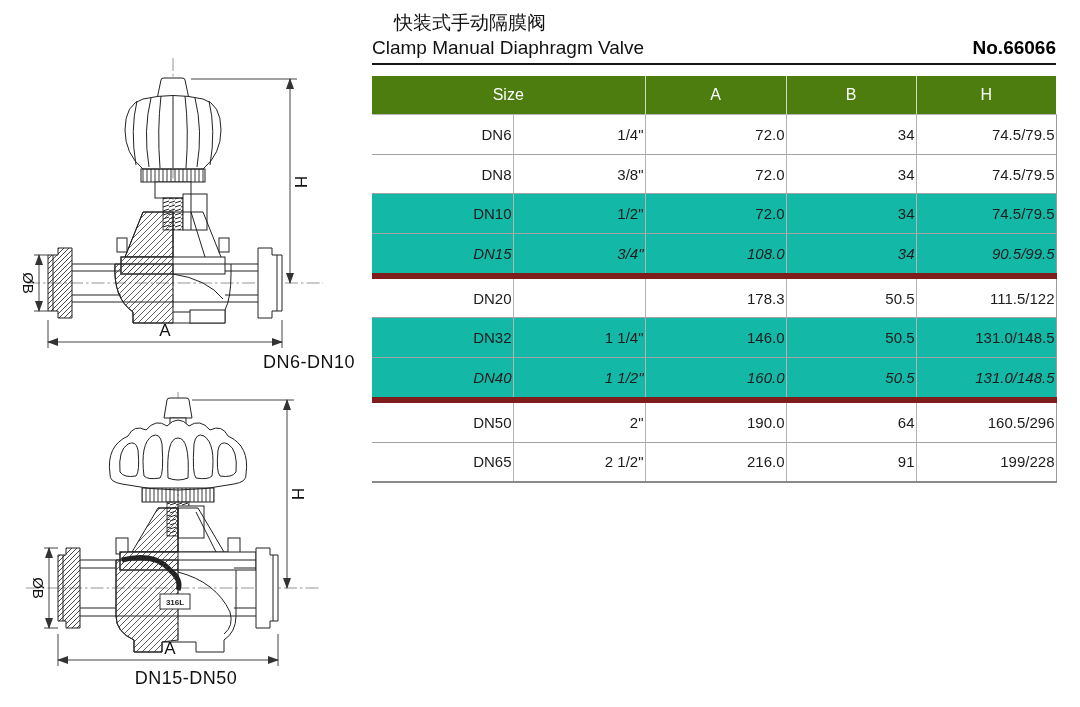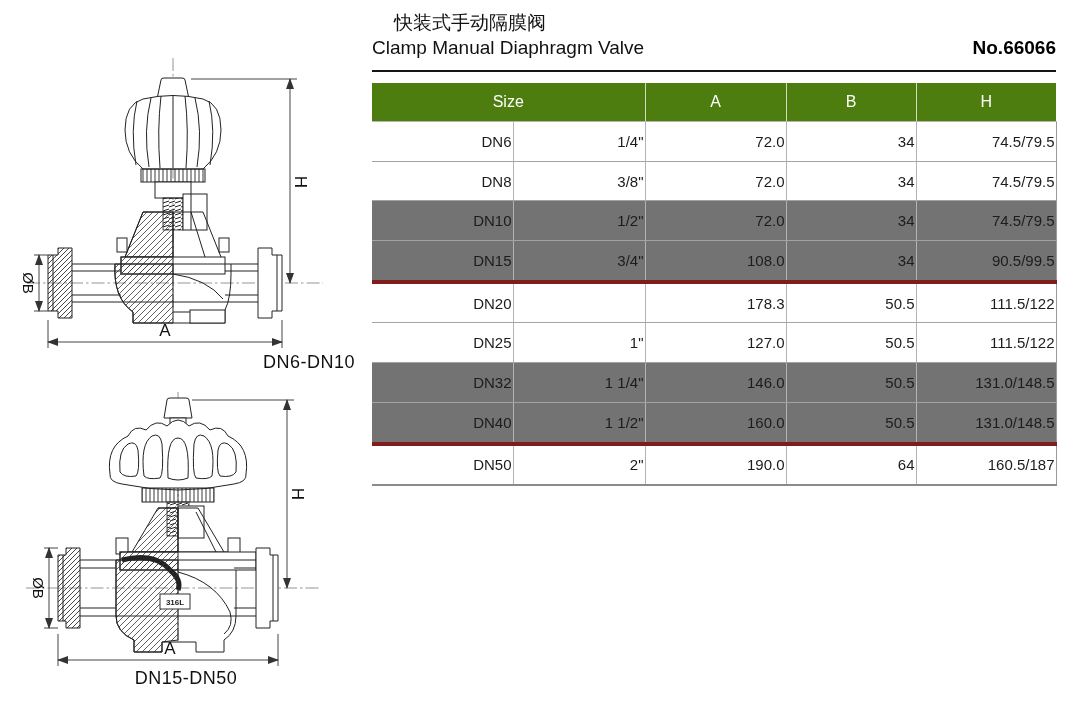--- a/index.html
+++ b/index.html
@@ -4,38 +4,38 @@
 <style>
   html,body{margin:0;padding:0;}
   body{
     width:1080px;height:707px;background:#ffffff;position:relative;
     font-family:"Liberation Sans",sans-serif;color:#1c1c1c;overflow:hidden;
   }
   
   .right-panel{position:absolute;left:372px;top:10px;width:684px;}
   .title-zh{font-size:19px;line-height:26px;color:#111;margin-left:22px;}
   .title-row{display:flex;justify-content:space-between;align-items:baseline;
-             border-bottom:2px solid #151515;padding-bottom:10px;}
+             border-bottom:2px solid #151515;padding-bottom:3px;}
   .title-en{font-size:19px;line-height:24px;color:#111;}
   .product-no{font-size:19px;font-weight:bold;color:#000;}
   table.spec{width:684px;border-collapse:collapse;table-layout:fixed;
              margin-top:11px;font-size:15px;}
   table.spec thead th{
     background:#4d7c0f;color:#ffffff;font-weight:400;font-size:16px;
     height:36px;text-align:center;border-bottom:1px solid #b5b5b5;
   }
   table.spec thead th + th{border-left:1px solid rgba(255,255,255,.75);}
   table.spec tbody td{
     height:36.7px;text-align:right;vertical-align:middle;
     border-bottom:1px solid #a3a3a3;border-right:1px solid #b4b4b4;
     color:#1c1c1c;
   }
   table.spec tbody td:last-child{border-right:1px solid #9a9a9a;}
-  table.spec tbody tr.shaded td{background:#737373;}
-  table.spec tbody tr.group-end td{border-bottom:4px solid #7f1d1d;}
+  table.spec tbody tr.shaded td{background:#14b8a6;}
+  table.spec tbody tr.group-end td{border-bottom:6px solid #7f1d1d;font-style:italic;}
   table.spec tbody tr:last-child td{border-bottom:2px solid #8a8a8a;}
   
   .figure{position:absolute;margin:0;}
   .fig-top{left:17px;top:52px;width:338px;height:330px;}
   .fig-bottom{left:12px;top:390px;width:348px;height:310px;}
   .fig-caption{
     position:absolute;left:0;width:100%;text-align:center;
     font-size:18px;color:#111;letter-spacing:.5px;
   }
   .fig-top .fig-caption{top:300px;text-align:right;}
@@ -262,43 +262,43 @@
           <td>34</td>
           <td>90.5/99.5</td>
         </tr>
         <tr>
           <td>DN20</td>
           <td></td>
           <td>178.3</td>
           <td>50.5</td>
           <td>111.5/122</td>
         </tr>
-        <tr>
-          <td>DN25</td>
-          <td>1"</td>
-          <td>127.0</td>
-          <td>50.5</td>
-          <td>111.5/122</td>
-        </tr>
         <tr class="shaded">
           <td>DN32</td>
           <td>1 1/4"</td>
           <td>146.0</td>
           <td>50.5</td>
           <td>131.0/148.5</td>
         </tr>
         <tr class="shaded group-end">
           <td>DN40</td>
           <td>1 1/2"</td>
           <td>160.0</td>
           <td>50.5</td>
           <td>131.0/148.5</td>
         </tr>
         <tr>
           <td>DN50</td>
           <td>2"</td>
           <td>190.0</td>
           <td>64</td>
-          <td>160.5/187</td>
+          <td>160.5/296</td>
+        </tr>
+        <tr>
+          <td>DN65</td>
+          <td>2 1/2"</td>
+          <td>216.0</td>
+          <td>91</td>
+          <td>199/228</td>
         </tr>
       </tbody>
   </table>
 </div>
 
 </body></html>

